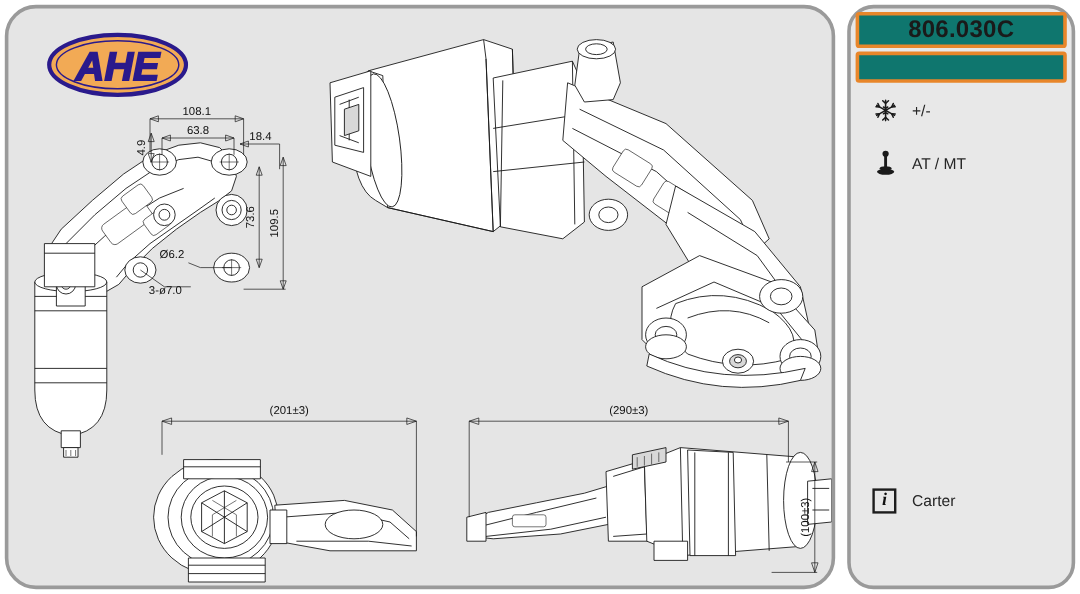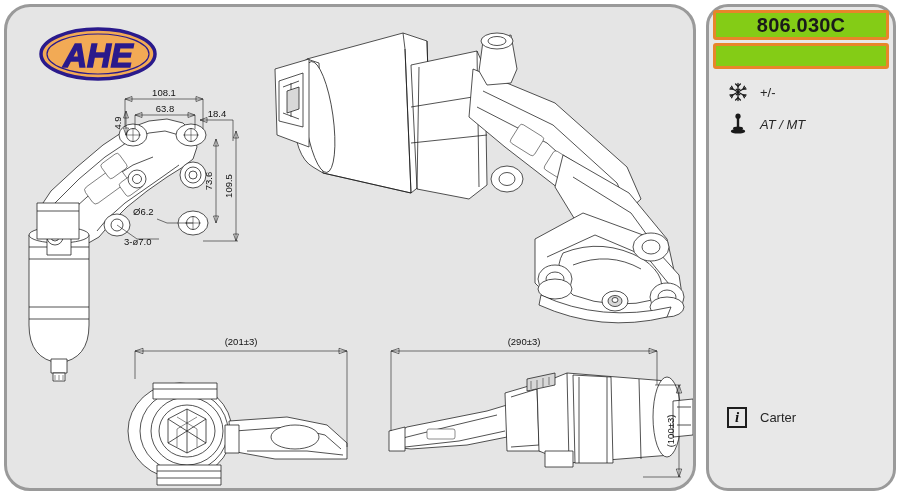--- a/index.html
+++ b/index.html
@@ -48,21 +48,21 @@
     height: 487px;
     background: #e8e8e8;
     border: 3px solid #9a9a9a;
     border-radius: 22px;
     box-sizing: border-box;
   }
   .orange-box {
     position: absolute;
     left: 4px;
     width: 176px;
-    background: #84cc16;
+    background: #0f766e;
     border: 3px solid #e8862a;
     border-radius: 3px;
     box-sizing: border-box;
     display: flex;
     align-items: center;
     justify-content: center;
   }
   #part-number-box { top: 3px; height: 30px; }
   #secondary-box   { top: 36px; height: 26px; }
   #part-number-text {
@@ -88,21 +88,21 @@
   }
   .attr-icon {
     width: 22px;
     height: 24px;
     display: flex;
     align-items: center;
     justify-content: center;
     flex: 0 0 auto;
   }
   #attr-row-0 { top: 72px; }
-  #attr-row-1 { top: 104px; font-style: italic; }
+  #attr-row-1 { top: 116px; }
   #info-row-carter {
     position: absolute;
     left: 18px;
     top: 400px;
     display: flex;
     align-items: center;
     gap: 13px;
   }
   #info-icon-box {
     width: 20px;

